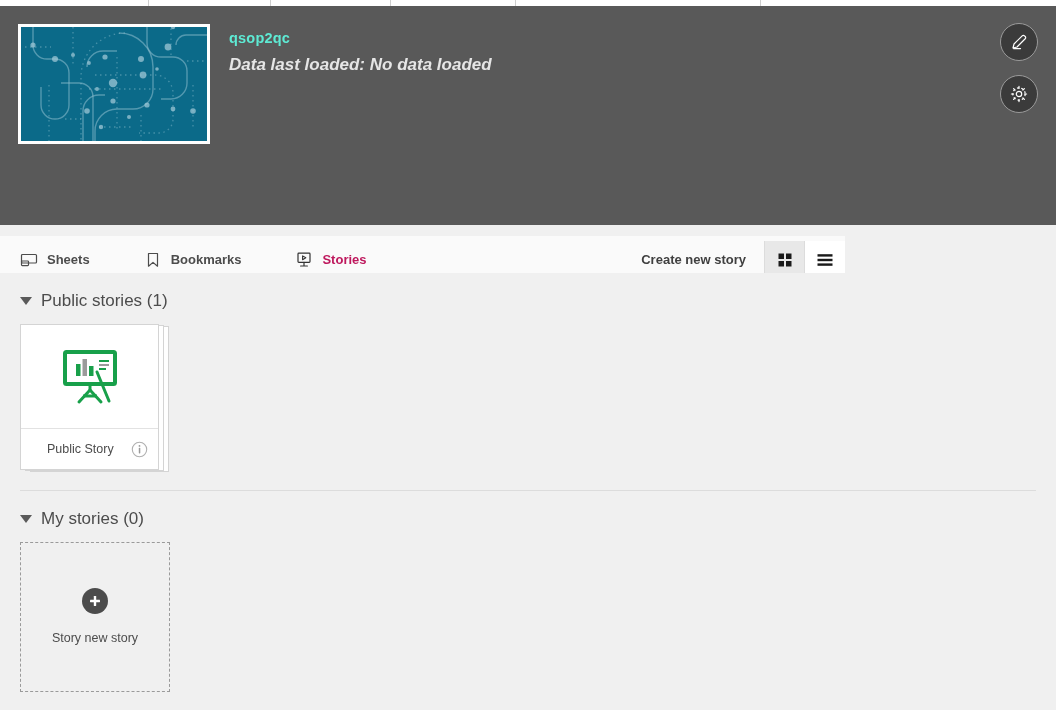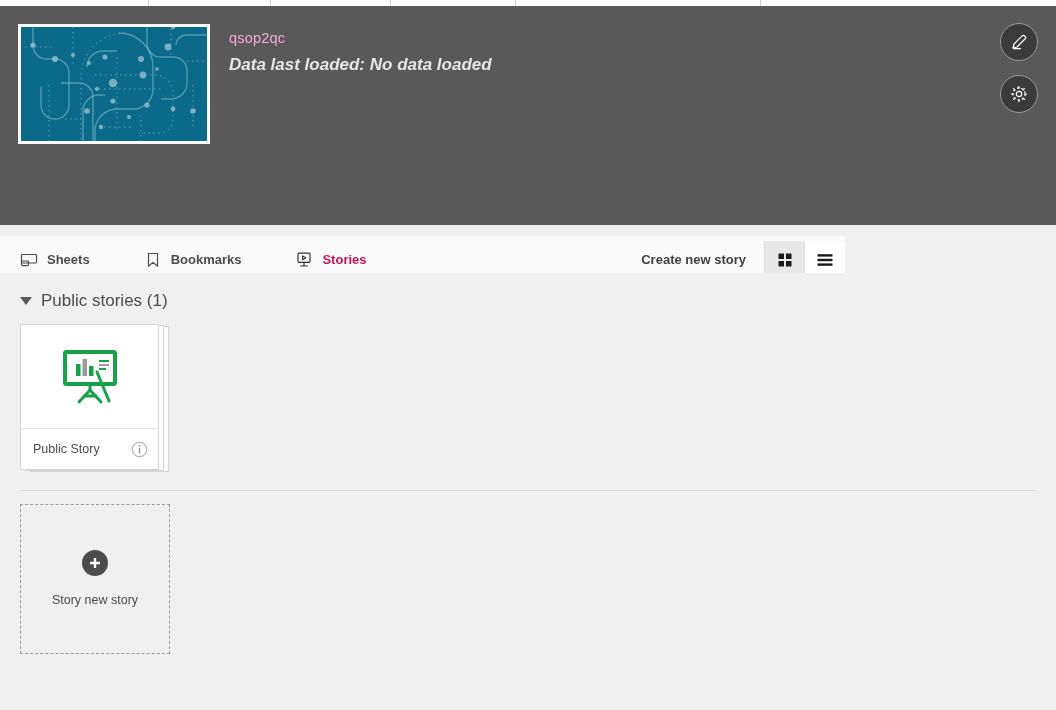--- a/index.html
+++ b/index.html
@@ -33,23 +33,23 @@
     border: 3px solid #ffffff;
     background: #0b6a89;
     overflow: hidden;
   }
   .app-thumb svg { display: block; width: 100%; height: 100%; }
 
   .app-titles {
     position: absolute; left: 229px; top: 24px;
   }
   .app-title {
-    color: #f9a8d4;
+    color: #5eead4;
     font-size: 14.5px;
-    font-weight: normal;
+    font-weight: bold;
     letter-spacing: .2px;
   }
   .app-subtitle {
     color: #e6e6e6;
     font-size: 17px;
     font-style: italic;
     font-weight: bold;
     margin-top: 9px;
   }
 
@@ -161,21 +161,21 @@
     display: flex; flex-direction: column;
   }
   .story-thumb {
     flex: 1;
     display: flex; align-items: center; justify-content: center;
     border-bottom: 1px solid #e2e2e2;
   }
   .story-foot {
     height: 40px;
     display: flex; align-items: center; justify-content: space-between;
-    padding: 0 10px 0 12px;
+    padding: 0 10px 0 26px;
   }
   .story-name { color: #4c4c4c; font-size: 12.5px; }
   .info-icon { cursor: pointer; display: flex; }
 
   
   .create-card {
     width: 150px; height: 150px;
     border: 1px dashed #9a9a9a;
     display: flex; flex-direction: column;
     align-items: center; justify-content: center;
@@ -376,20 +376,24 @@
               <rect x="7.8" y="6.8" width="1.5" height="5.6" rx="0.6" fill="#9a9a9a"></rect>
             </svg>
           </span>
         </div>
       </div>
     </div>
   </div>
 
   <div class="divider" style="margin-top:18px"></div>
 
+  <div class="section-head">
+    <span class="caret"></span>
+    <span>My stories (0)</span>
+  </div>
 
   <div class="card-row">
     <div class="create-card">
       <span class="plus-circle">
         <svg width="16" height="16" viewBox="0 0 16 16">
           <rect x="6.8" y="3" width="2.4" height="10" rx="0.4" fill="#ffffff"></rect>
           <rect x="3" y="6.8" width="10" height="2.4" rx="0.4" fill="#ffffff"></rect>
         </svg>
       </span>
       <span class="create-label"><span>Story new</span>

